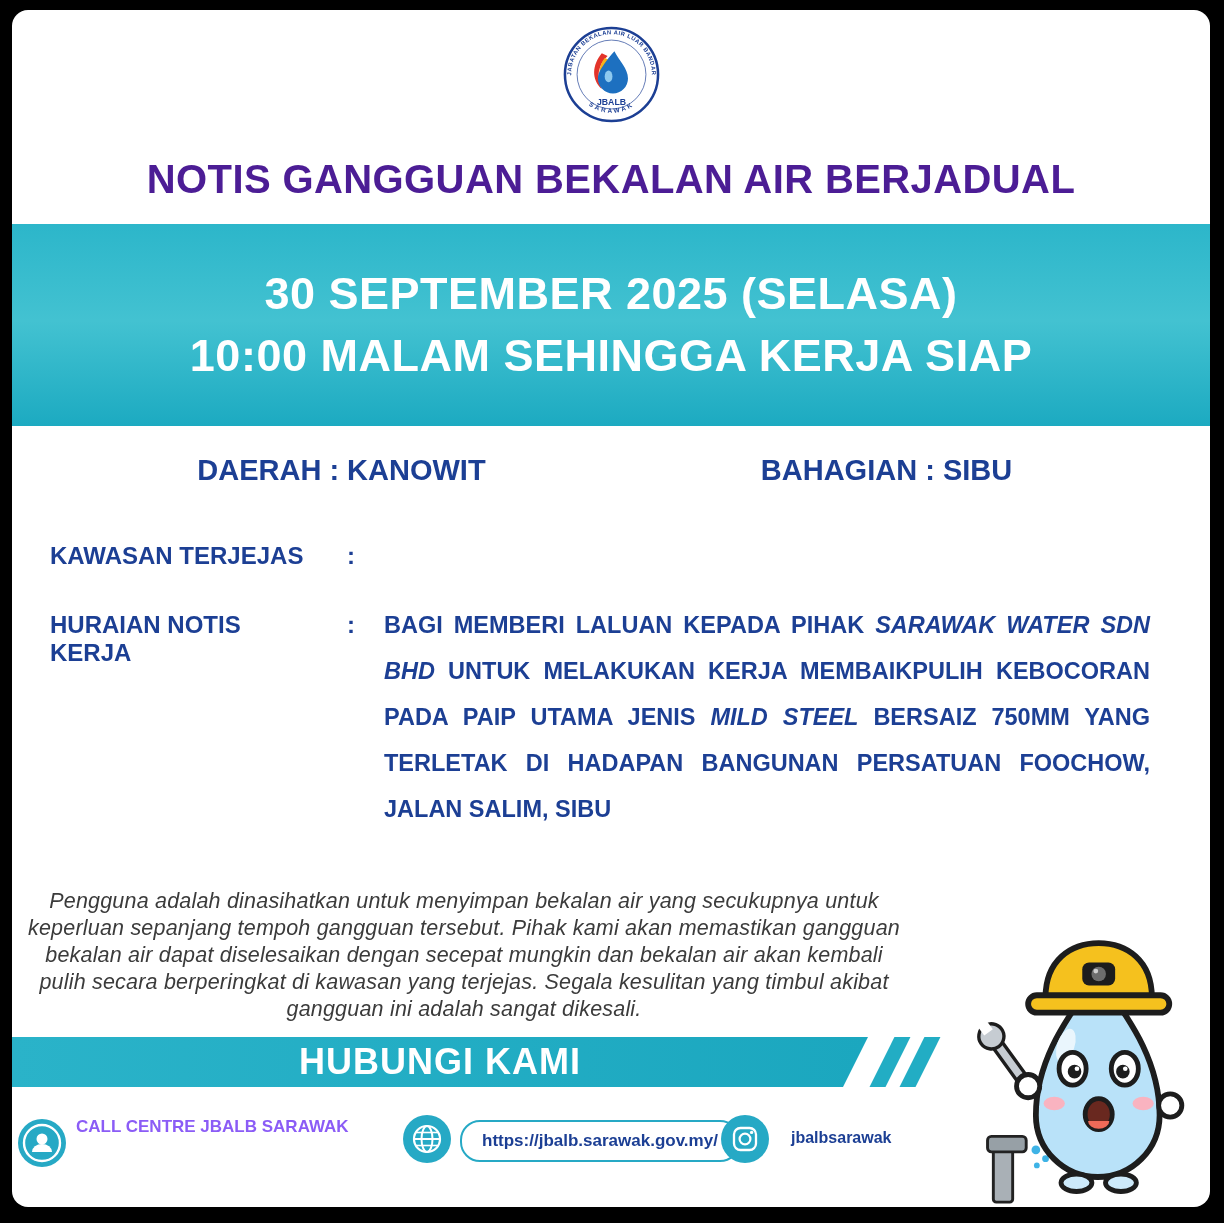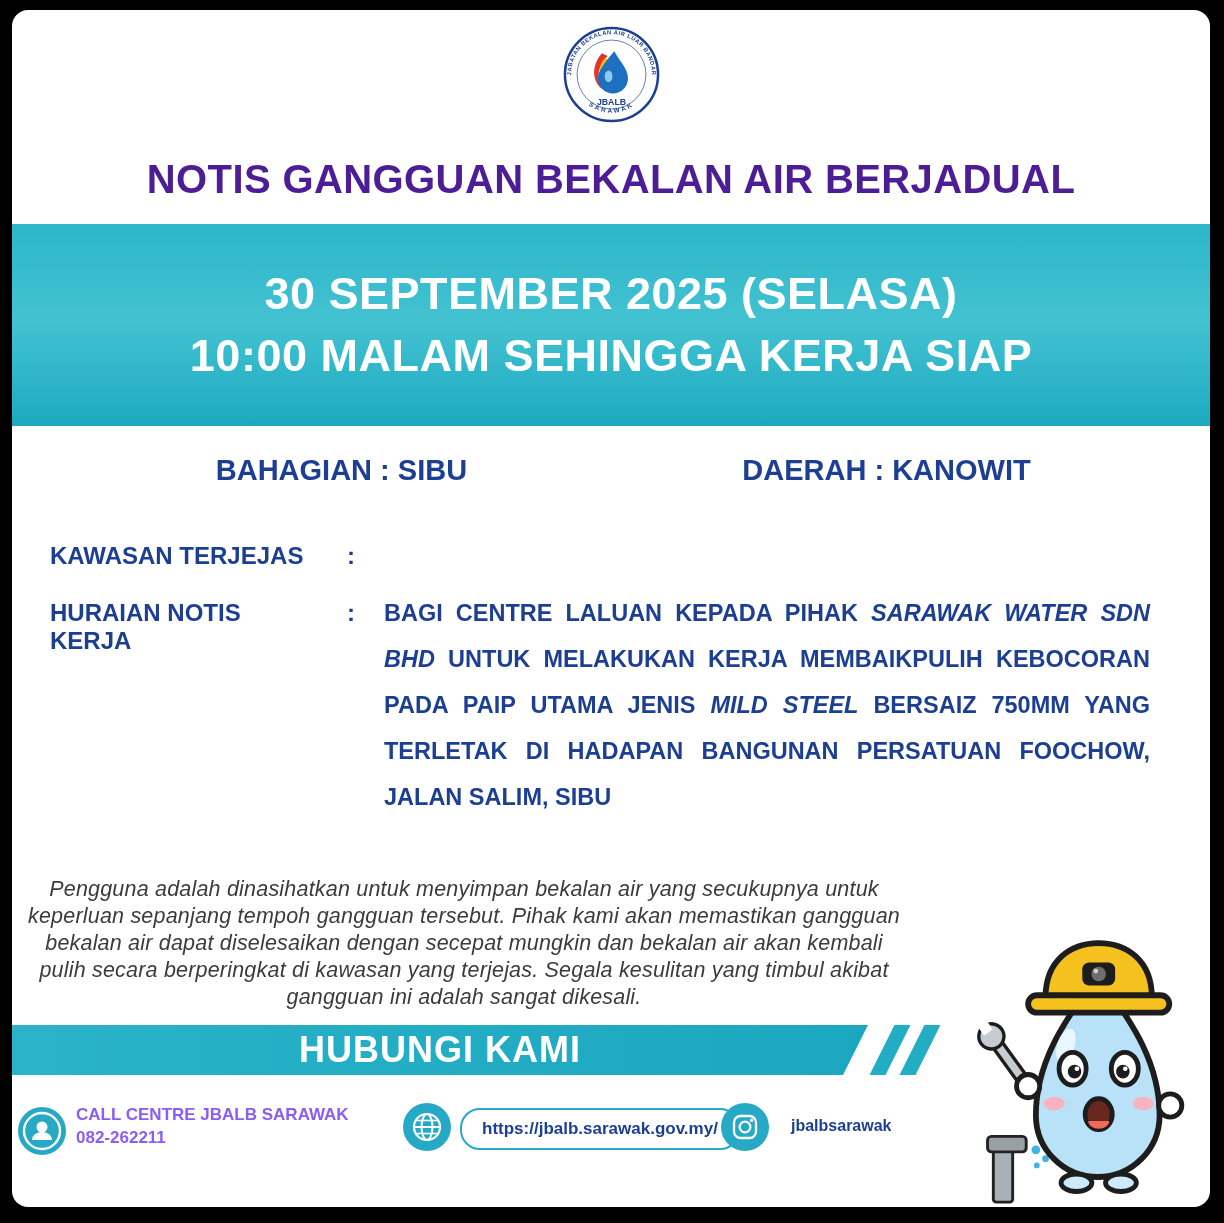--- a/index.html
+++ b/index.html
@@ -35,21 +35,21 @@
     color:#fff; font-size:45px; font-weight:700; letter-spacing:.5px; line-height:58px;
   }
   .region {
     margin-top:28px;
     display:grid;
     grid-template-columns:55% 36%;
   }
   .region div {
     text-align:center; font-size:29px; font-weight:700; color:#1c3f94;
   }
-  .details { margin-top:46px; padding:0 60px 0 38px; display:flex; flex-direction:column; gap:20px; }
+  .details { margin-top:46px; padding:0 60px 0 38px; display:flex; flex-direction:column; gap:32px; }
   .drow { display:grid; grid-template-columns:268px 66px 1fr; }
   .dlabel { font-size:24px; font-weight:700; color:#1c3f94; padding-top:9px; }
   .dcolon { font-size:24px; font-weight:700; color:#1c3f94; text-align:center; padding-top:9px; }
   .dvalue {
     font-size:23.5px; font-weight:700; color:#1c3f94;
     line-height:46px; text-align:justify;
   }
   .dvalue .it { font-style:italic; }
   .advisory {
     margin:56px 0 0 10px;
@@ -119,33 +119,33 @@
   </div>
 
   <div class="title">NOTIS GANGGUAN BEKALAN AIR BERJADUAL</div>
 
   <div class="banner">
     <div>30 SEPTEMBER 2025 (SELASA)</div>
     <div>10:00 MALAM SEHINGGA KERJA SIAP</div>
   </div>
 
   <div class="region">
+    <div>DAERAH : KANOWIT</div>
     <div>BAHAGIAN : SIBU</div>
-    <div>DAERAH : KANOWIT</div>
   </div>
 
   <div class="details">
     <div class="drow">
       <div class="dlabel">KAWASAN TERJEJAS</div>
       <div class="dcolon">:</div>
     </div>
     <div class="drow">
       <div class="dlabel">HURAIAN NOTIS KERJA</div>
       <div class="dcolon">:</div>
-      <div class="dvalue"><span>BAGI CENTRE LALUAN KEPADA PIHAK </span><span class="it">SARAWAK WATER SDN BHD</span><span> UNTUK MELAKUKAN KERJA MEMBAIKPULIH KEBOCORAN PADA PAIP UTAMA JENIS </span><span class="it">MILD STEEL</span><span> BERSAIZ 750MM YANG TERLETAK DI HADAPAN BANGUNAN PERSATUAN FOOCHOW, JALAN SALIM, SIBU</span></div>
+      <div class="dvalue"><span>BAGI MEMBERI LALUAN KEPADA PIHAK </span><span class="it">SARAWAK WATER SDN BHD</span><span> UNTUK MELAKUKAN KERJA MEMBAIKPULIH KEBOCORAN PADA PAIP UTAMA JENIS </span><span class="it">MILD STEEL</span><span> BERSAIZ 750MM YANG TERLETAK DI HADAPAN BANGUNAN PERSATUAN FOOCHOW, JALAN SALIM, SIBU</span></div>
     </div>
   </div>
 
   <div class="advisory">Pengguna adalah dinasihatkan untuk menyimpan bekalan air yang secukupnya untuk keperluan sepanjang tempoh gangguan tersebut. Pihak kami akan memastikan gangguan bekalan air dapat diselesaikan dengan secepat mungkin dan bekalan air akan kembali pulih secara berperingkat di kawasan yang terjejas. Segala kesulitan yang timbul akibat gangguan ini adalah sangat dikesali.</div>
 
   <div class="band-row">
     <div class="band">HUBUNGI KAMI</div>
     <div class="stripe"></div>
     <div class="stripe"></div>
   </div>
@@ -154,21 +154,20 @@
 
     <div class="icon-circle" style="left:6px; top:32px;">
       <svg viewBox="0 0 48 48">
         <circle cx="24" cy="24" r="18" fill="none" stroke="#fff" stroke-width="2.4"></circle>
         <circle cx="24" cy="20" r="5.5" fill="#fff"></circle>
         <path d="M14 33 a10 8 0 0 1 20 0 z" fill="#fff"></path>
       </svg>
     </div>
     <div class="call-text">
       <div>CALL CENTRE JBALB SARAWAK</div>
-      <div>082-262211</div>
 
     </div>
 
     <div class="icon-circle" style="left:391px; top:28px;">
       <svg viewBox="0 0 48 48">
         <circle cx="24" cy="24" r="13" fill="none" stroke="#fff" stroke-width="2.2"></circle>
         <ellipse cx="24" cy="24" rx="5.5" ry="13" fill="none" stroke="#fff" stroke-width="2"></ellipse>
         <line x1="11" y1="24" x2="37" y2="24" stroke="#fff" stroke-width="2"></line>
         <line x1="13" y1="17.5" x2="35" y2="17.5" stroke="#fff" stroke-width="1.6"></line>
         <line x1="13" y1="30.5" x2="35" y2="30.5" stroke="#fff" stroke-width="1.6"></line>

